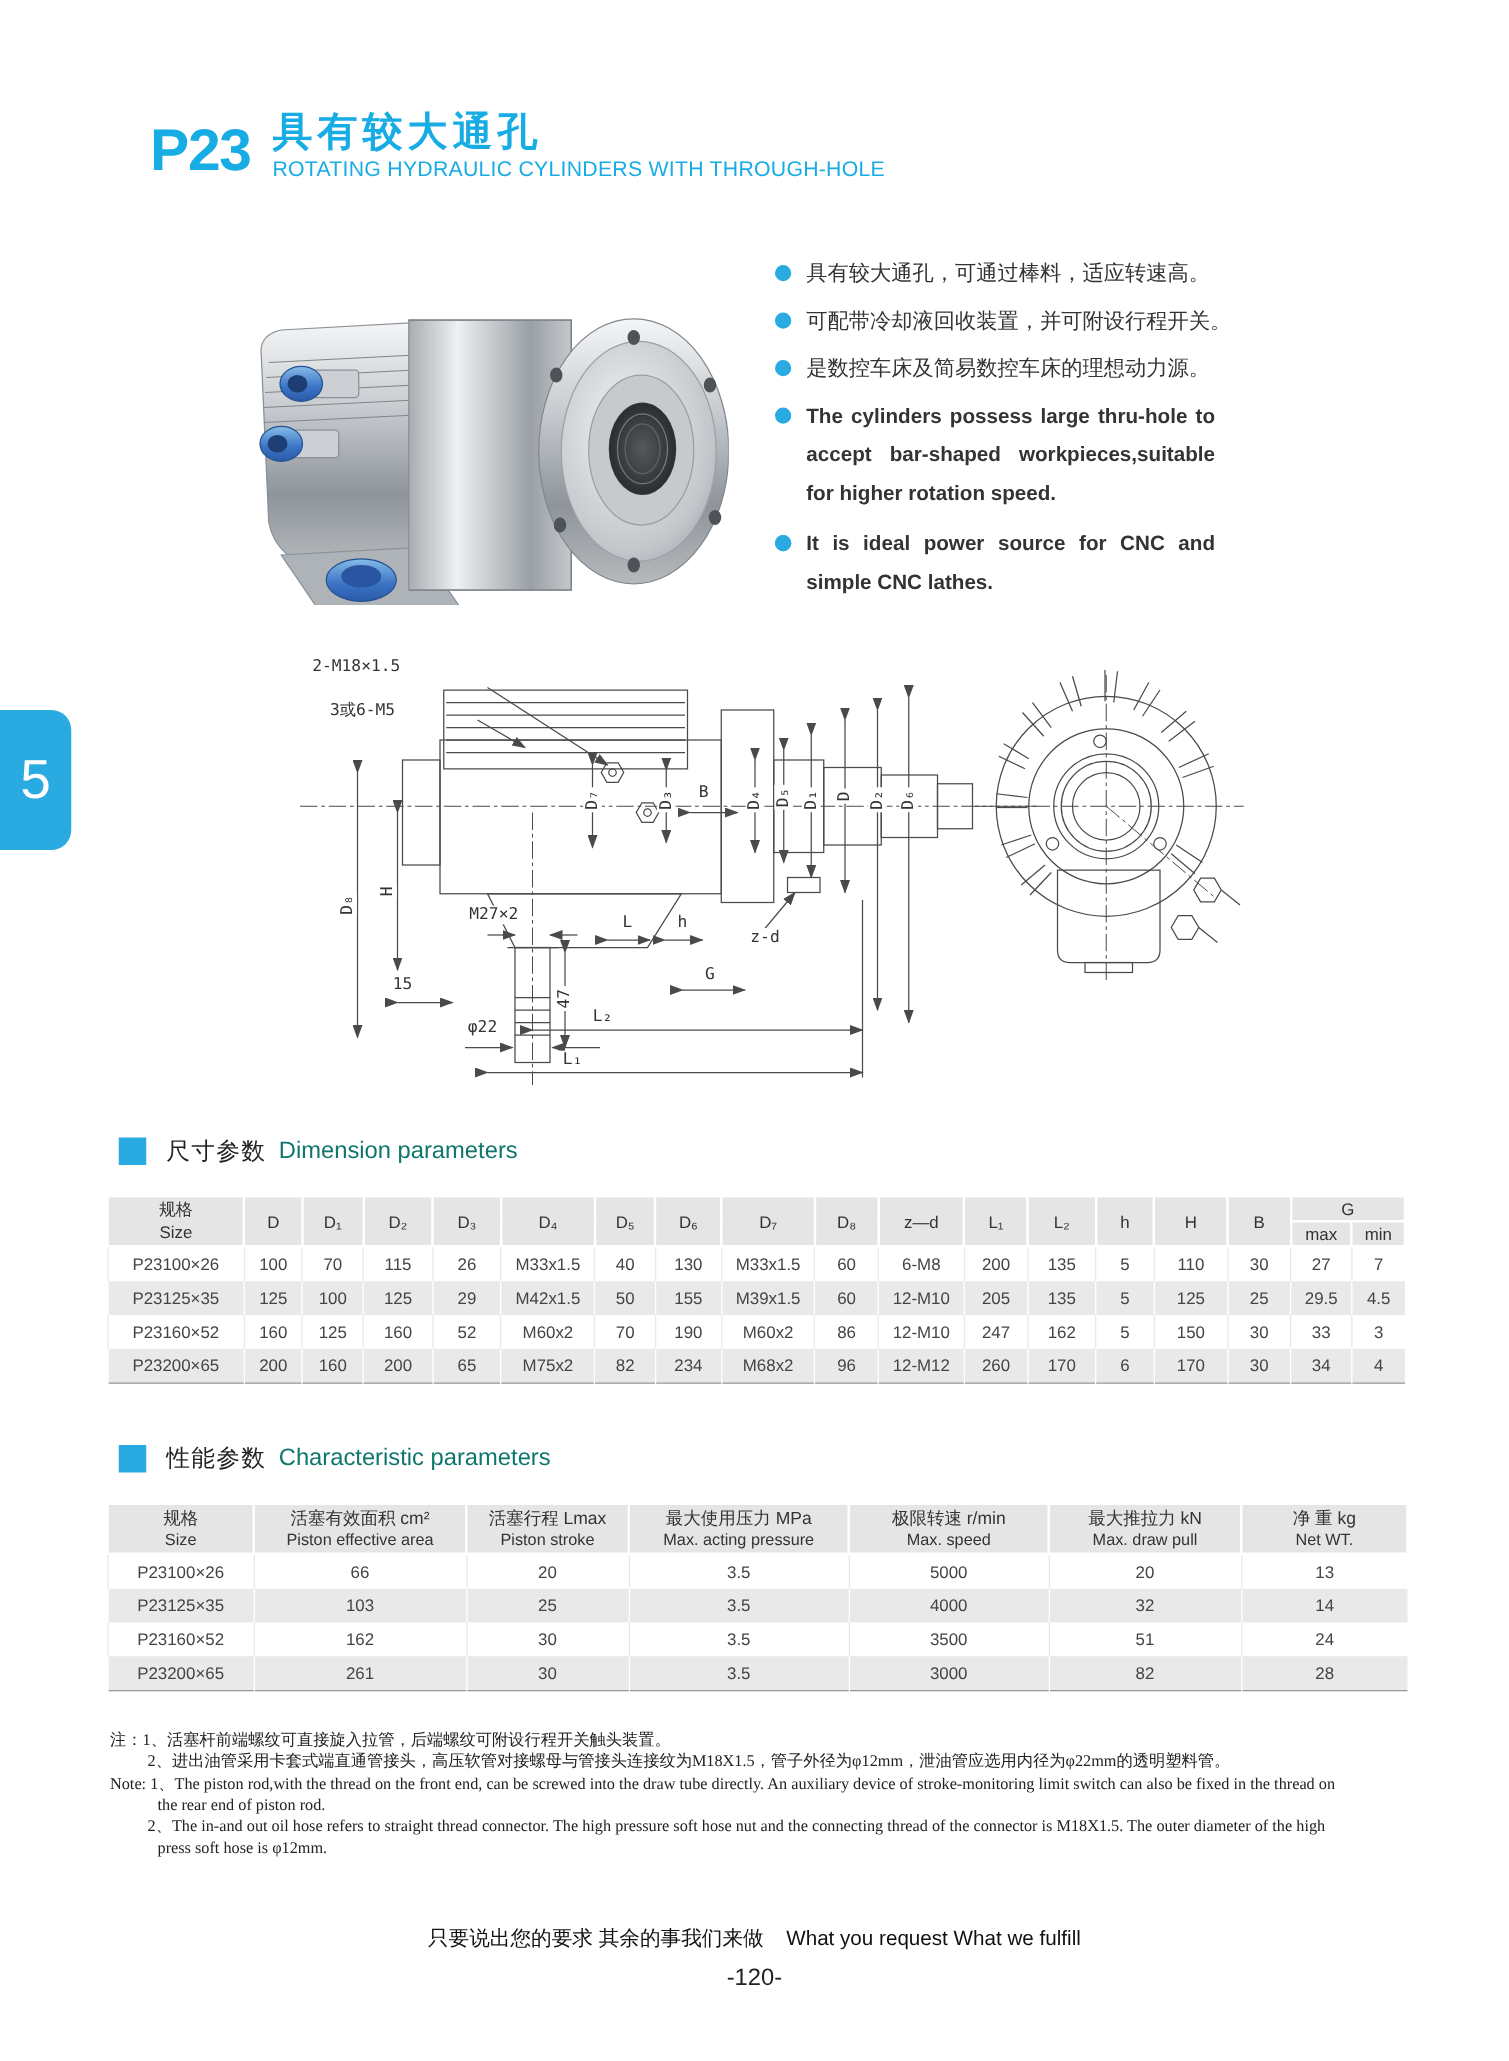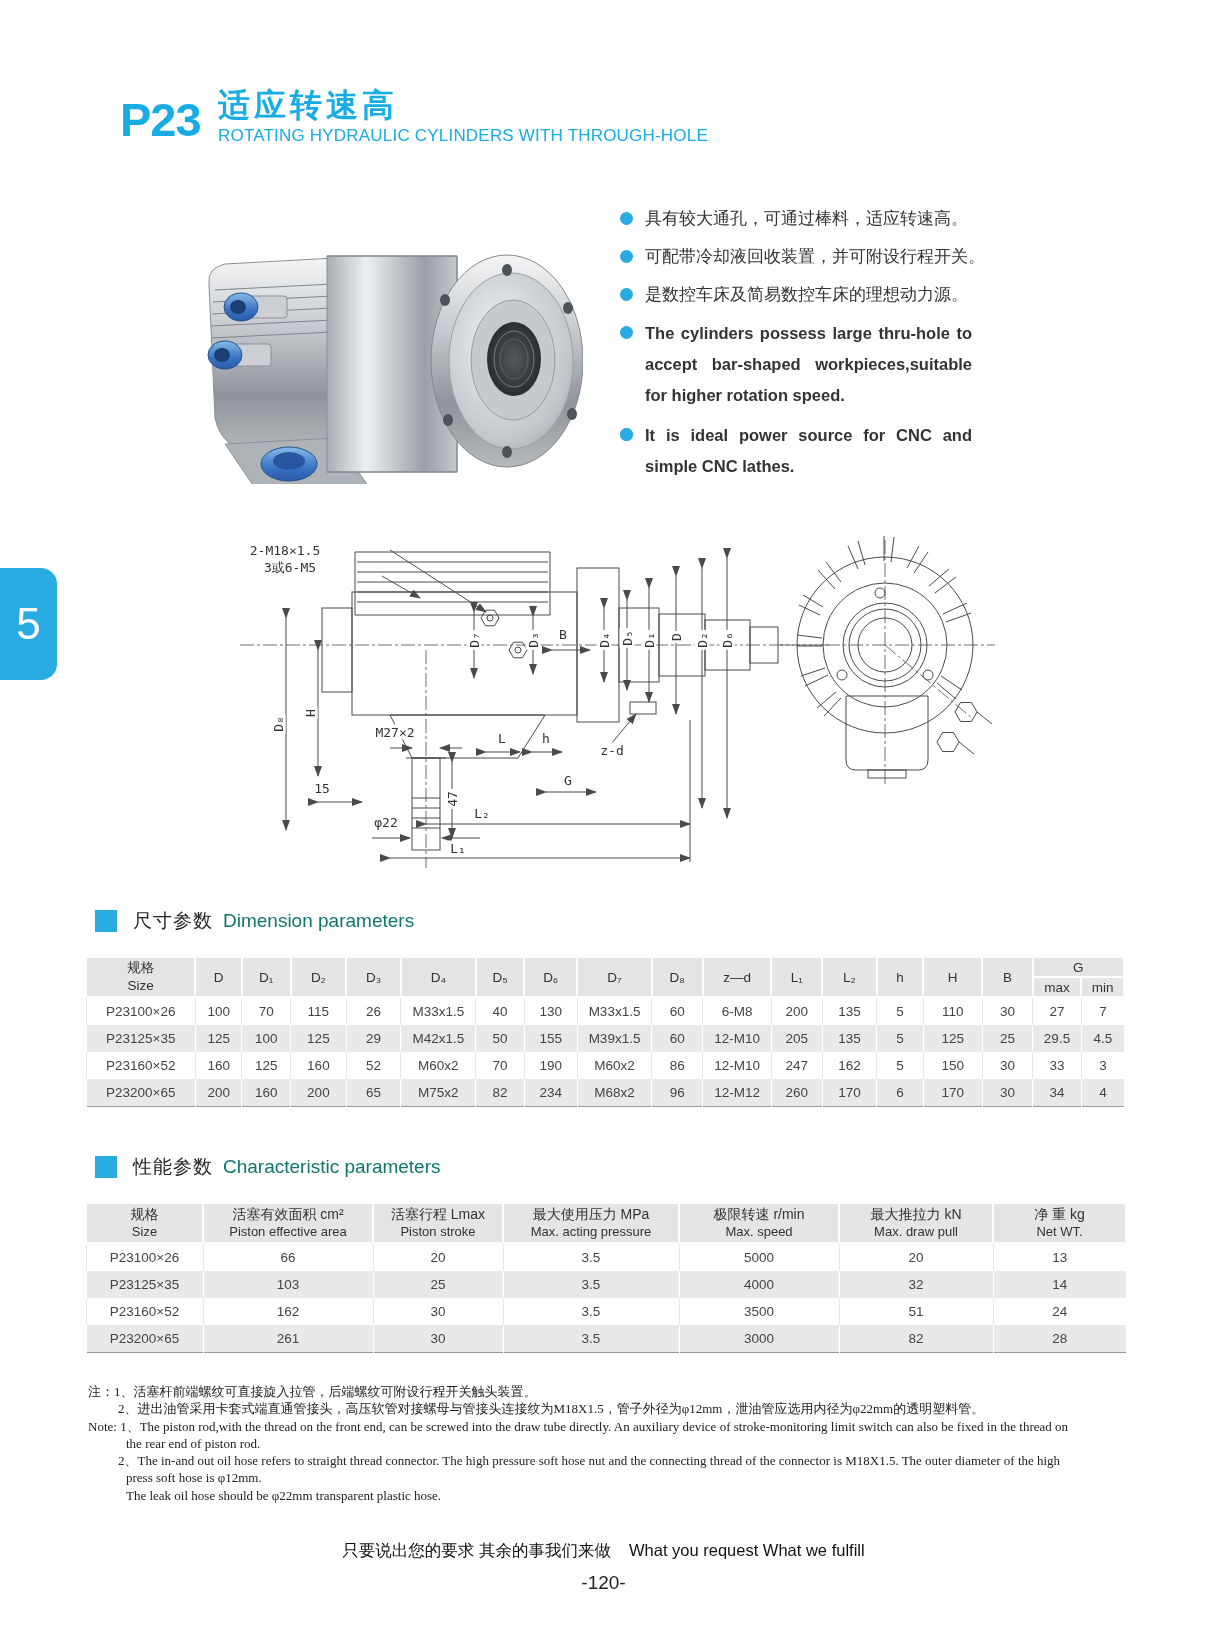--- a/index.html
+++ b/index.html
@@ -55,21 +55,21 @@
   .slogan .en { margin-left:18px;margin-top:14px; }
   .pageno { position:absolute; left:0; top:1572px; width:100%; text-align:center; font-size:19px; color:#222; }
 </style>
 </head>
 <body>
 
 <div class="page">
 
   <div class="hdr">
     <div class="model">P23</div>
-    <div class="t-zh">适应转速高</div>
+    <div class="t-zh">具有较大通孔</div>
     <div class="t-en">ROTATING  HYDRAULIC  CYLINDERS  WITH  THROUGH-HOLE</div>
   </div>
 
   <div class="photo">
     <svg width="398" height="286" viewBox="0 0 398 286">
       <defs>
         <linearGradient id="met" x1="0" y1="0" x2="0" y2="1">
           <stop offset="0" stop-color="#f4f5f6"></stop>
             <stop offset="0.35" stop-color="#c7cbcf"></stop>
           <stop offset="0.7" stop-color="#8e949a"></stop>
@@ -256,21 +256,21 @@
           <circle cx="838" cy="175" r="5"></circle>
         <path d="M756,196 L838,196 L838,260 Q838,270 828,270 L766,270 Q756,270 756,260 Z"></path>
         <rect x="778" y="270" width="38" height="8"></rect>
         <polygon points="887,212 881.5,221.5 870.5,221.5 865,212 870.5,202.5 881.5,202.5"></polygon>
         <polygon points="869,242 863.5,251.5 852.5,251.5 847,242 852.5,232.5 863.5,232.5"></polygon>
         <line x1="887" y1="212" x2="902" y2="224"></line>
           <line x1="869" y1="242" x2="884" y2="254"></line>
       </g>
     </svg>
 
-    <span class="dlab" style="left:195px;top:50px">2-M18×1.5</span>
+    <span class="dlab" style="left:195px;top:33px">2-M18×1.5</span>
     <span class="dlab" style="left:200px;top:68px">3或6-M5</span>
     <span class="dlab v" style="left:188px;top:224px">D₈</span>
     <span class="dlab v" style="left:220px;top:213px">H</span>
     <span class="dlab" style="left:305px;top:232px">M27×2</span>
     <span class="dlab" style="left:232px;top:288px">15</span>
     <span class="dlab v" style="left:362px;top:299px">47</span>
     <span class="dlab" style="left:296px;top:322px">φ22</span>
     <span class="dlab" style="left:412px;top:238px">L</span>
     <span class="dlab" style="left:456px;top:238px">h</span>
     <span class="dlab" style="left:522px;top:250px">z-d</span>
@@ -511,21 +511,20 @@
       </tbody>
   </table>
 
   <div class="notes">
     <div>注：1、活塞杆前端螺纹可直接旋入拉管，后端螺纹可附设行程开关触头装置。</div>
     <div class="i1">2、进出油管采用卡套式端直通管接头，高压软管对接螺母与管接头连接纹为M18X1.5，管子外径为φ12mm，泄油管应选用内径为φ22mm的透明塑料管。</div>
     <div>Note: 1、The piston rod,with the thread on the front end, can be screwed into the draw tube directly. An auxiliary device of stroke-monitoring limit switch can also be fixed in the thread on</div>
     <div class="i2">the rear end of piston rod.</div>
     <div class="i1">2、The in-and out oil hose refers to straight thread connector. The high pressure soft hose nut and the connecting thread of the connector is M18X1.5. The outer diameter of the high</div>
     <div class="i2">press soft hose is φ12mm.</div>
-    <div class="i2">The leak oil hose should be φ22mm transparent plastic hose.</div>
   </div>
 
   <div class="slogan">
     <span class="zh">只要说出您的要求  其余的事我们来做</span><span class="en">What you request What we fulfill</span>
   </div>
   <div class="pageno">-120-</div>
 
 </div>
 
 </body></html>

